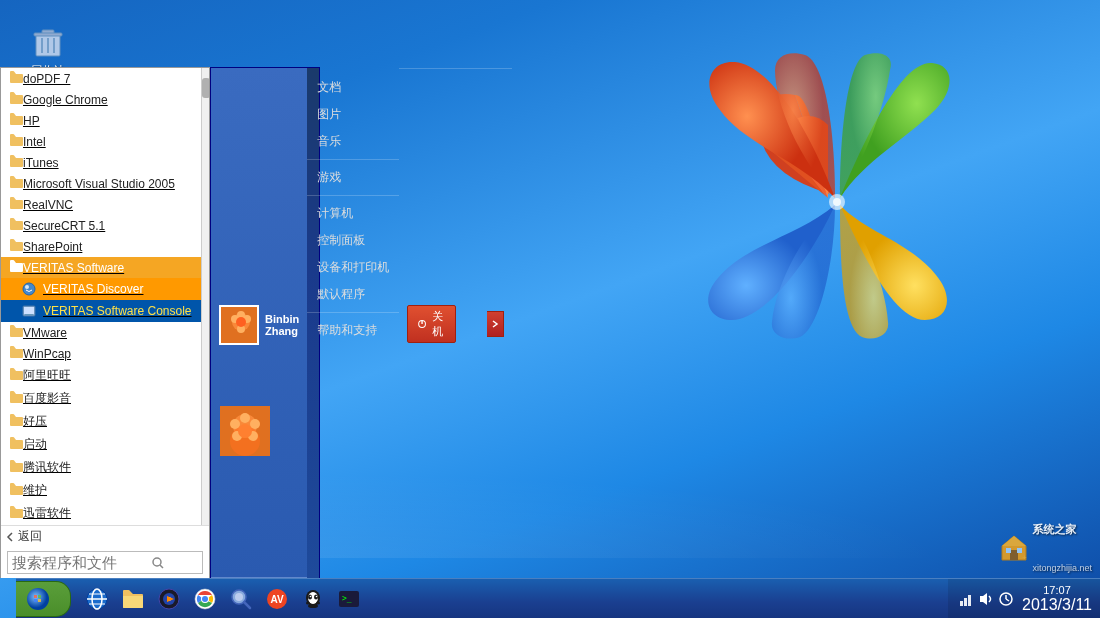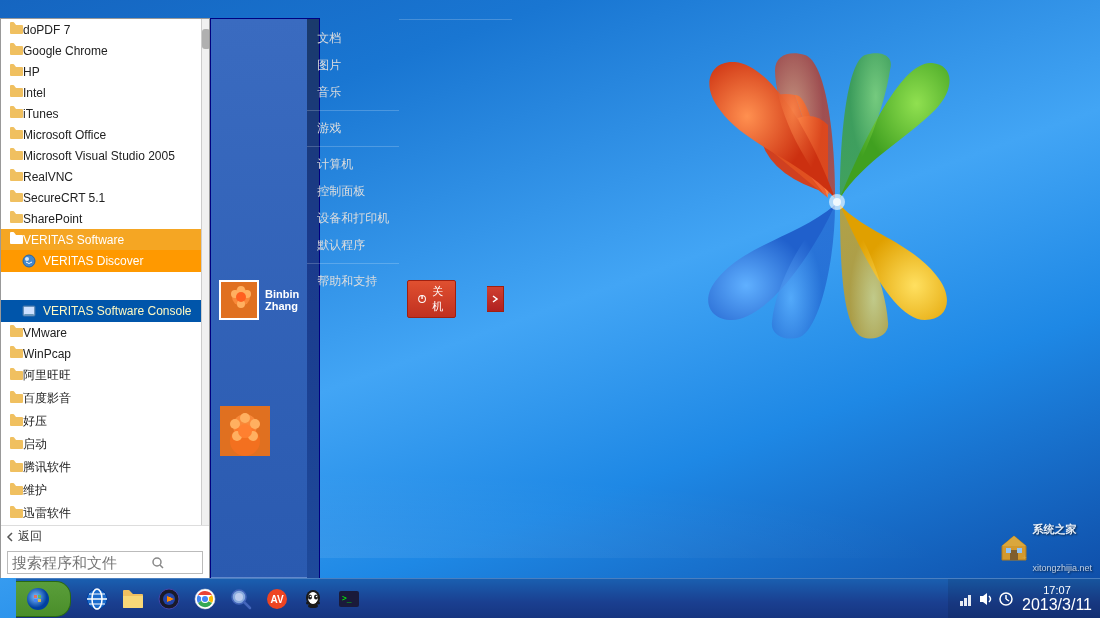--- a/index.html
+++ b/index.html
@@ -71,40 +71,40 @@
       border: 1px solid #999;
       border-bottom: none;
       display: flex;
       flex-direction: column;
     }
 
     .programs-list {
       flex: 1;
       overflow: hidden;
       background: #fff;
+      text-decoration: underline;
     }
 
     .prog-item {
       display: flex;
       align-items: center;
       padding: 3px 8px;
       font-size: 12px;
       color: #222;
       cursor: pointer;
       white-space: nowrap;
       overflow: hidden;
     }
     .prog-item.selected {
       background: #f90;
       color: white;
     }
     .prog-item.highlighted {
       background: #0066cc;
-      color: #fef9c3;
-      margin-top: 28px;
+      color: #fde047;
     }
     .prog-item .prog-icon {
       width: 16px;
       height: 16px;
       margin-right: 6px;
       flex-shrink: 0;
       display: inline-flex;
       align-items: center;
       justify-content: center;
     }
@@ -456,28 +456,20 @@
 
             <div class="prog-group">
               <span class="prog-icon">
                 <svg width="14" height="12" viewBox="0 0 14 12">
                     <path d="M1,3 L1,11 Q1,12 2,12 L13,12 Q14,12 14,11 L14,4 Q14,3 13,3 L7,3 L5.5,1 Q5,0 4,0 L2,0 Q1,0 1,1Z" fill="#f0c060"></path>
                   </svg>
               </span>
               <span>iTunes</span>
             </div>
 
-            <div class="prog-group">
-              <span class="prog-icon">
-                <svg width="14" height="12" viewBox="0 0 14 12">
-                    <path d="M1,3 L1,11 Q1,12 2,12 L13,12 Q14,12 14,11 L14,4 Q14,3 13,3 L7,3 L5.5,1 Q5,0 4,0 L2,0 Q1,0 1,1Z" fill="#f0c060"></path>
-                  </svg>
-              </span>
-              <span>Microsoft Office</span>
-            </div>
 
             <div class="prog-group">
               <span class="prog-icon">
                 <svg width="14" height="12" viewBox="0 0 14 12">
                     <path d="M1,3 L1,11 Q1,12 2,12 L13,12 Q14,12 14,11 L14,4 Q14,3 13,3 L7,3 L5.5,1 Q5,0 4,0 L2,0 Q1,0 1,1Z" fill="#f0c060"></path>
                   </svg>
               </span>
               <span>Microsoft Visual Studio 2005</span>
             </div>
 

